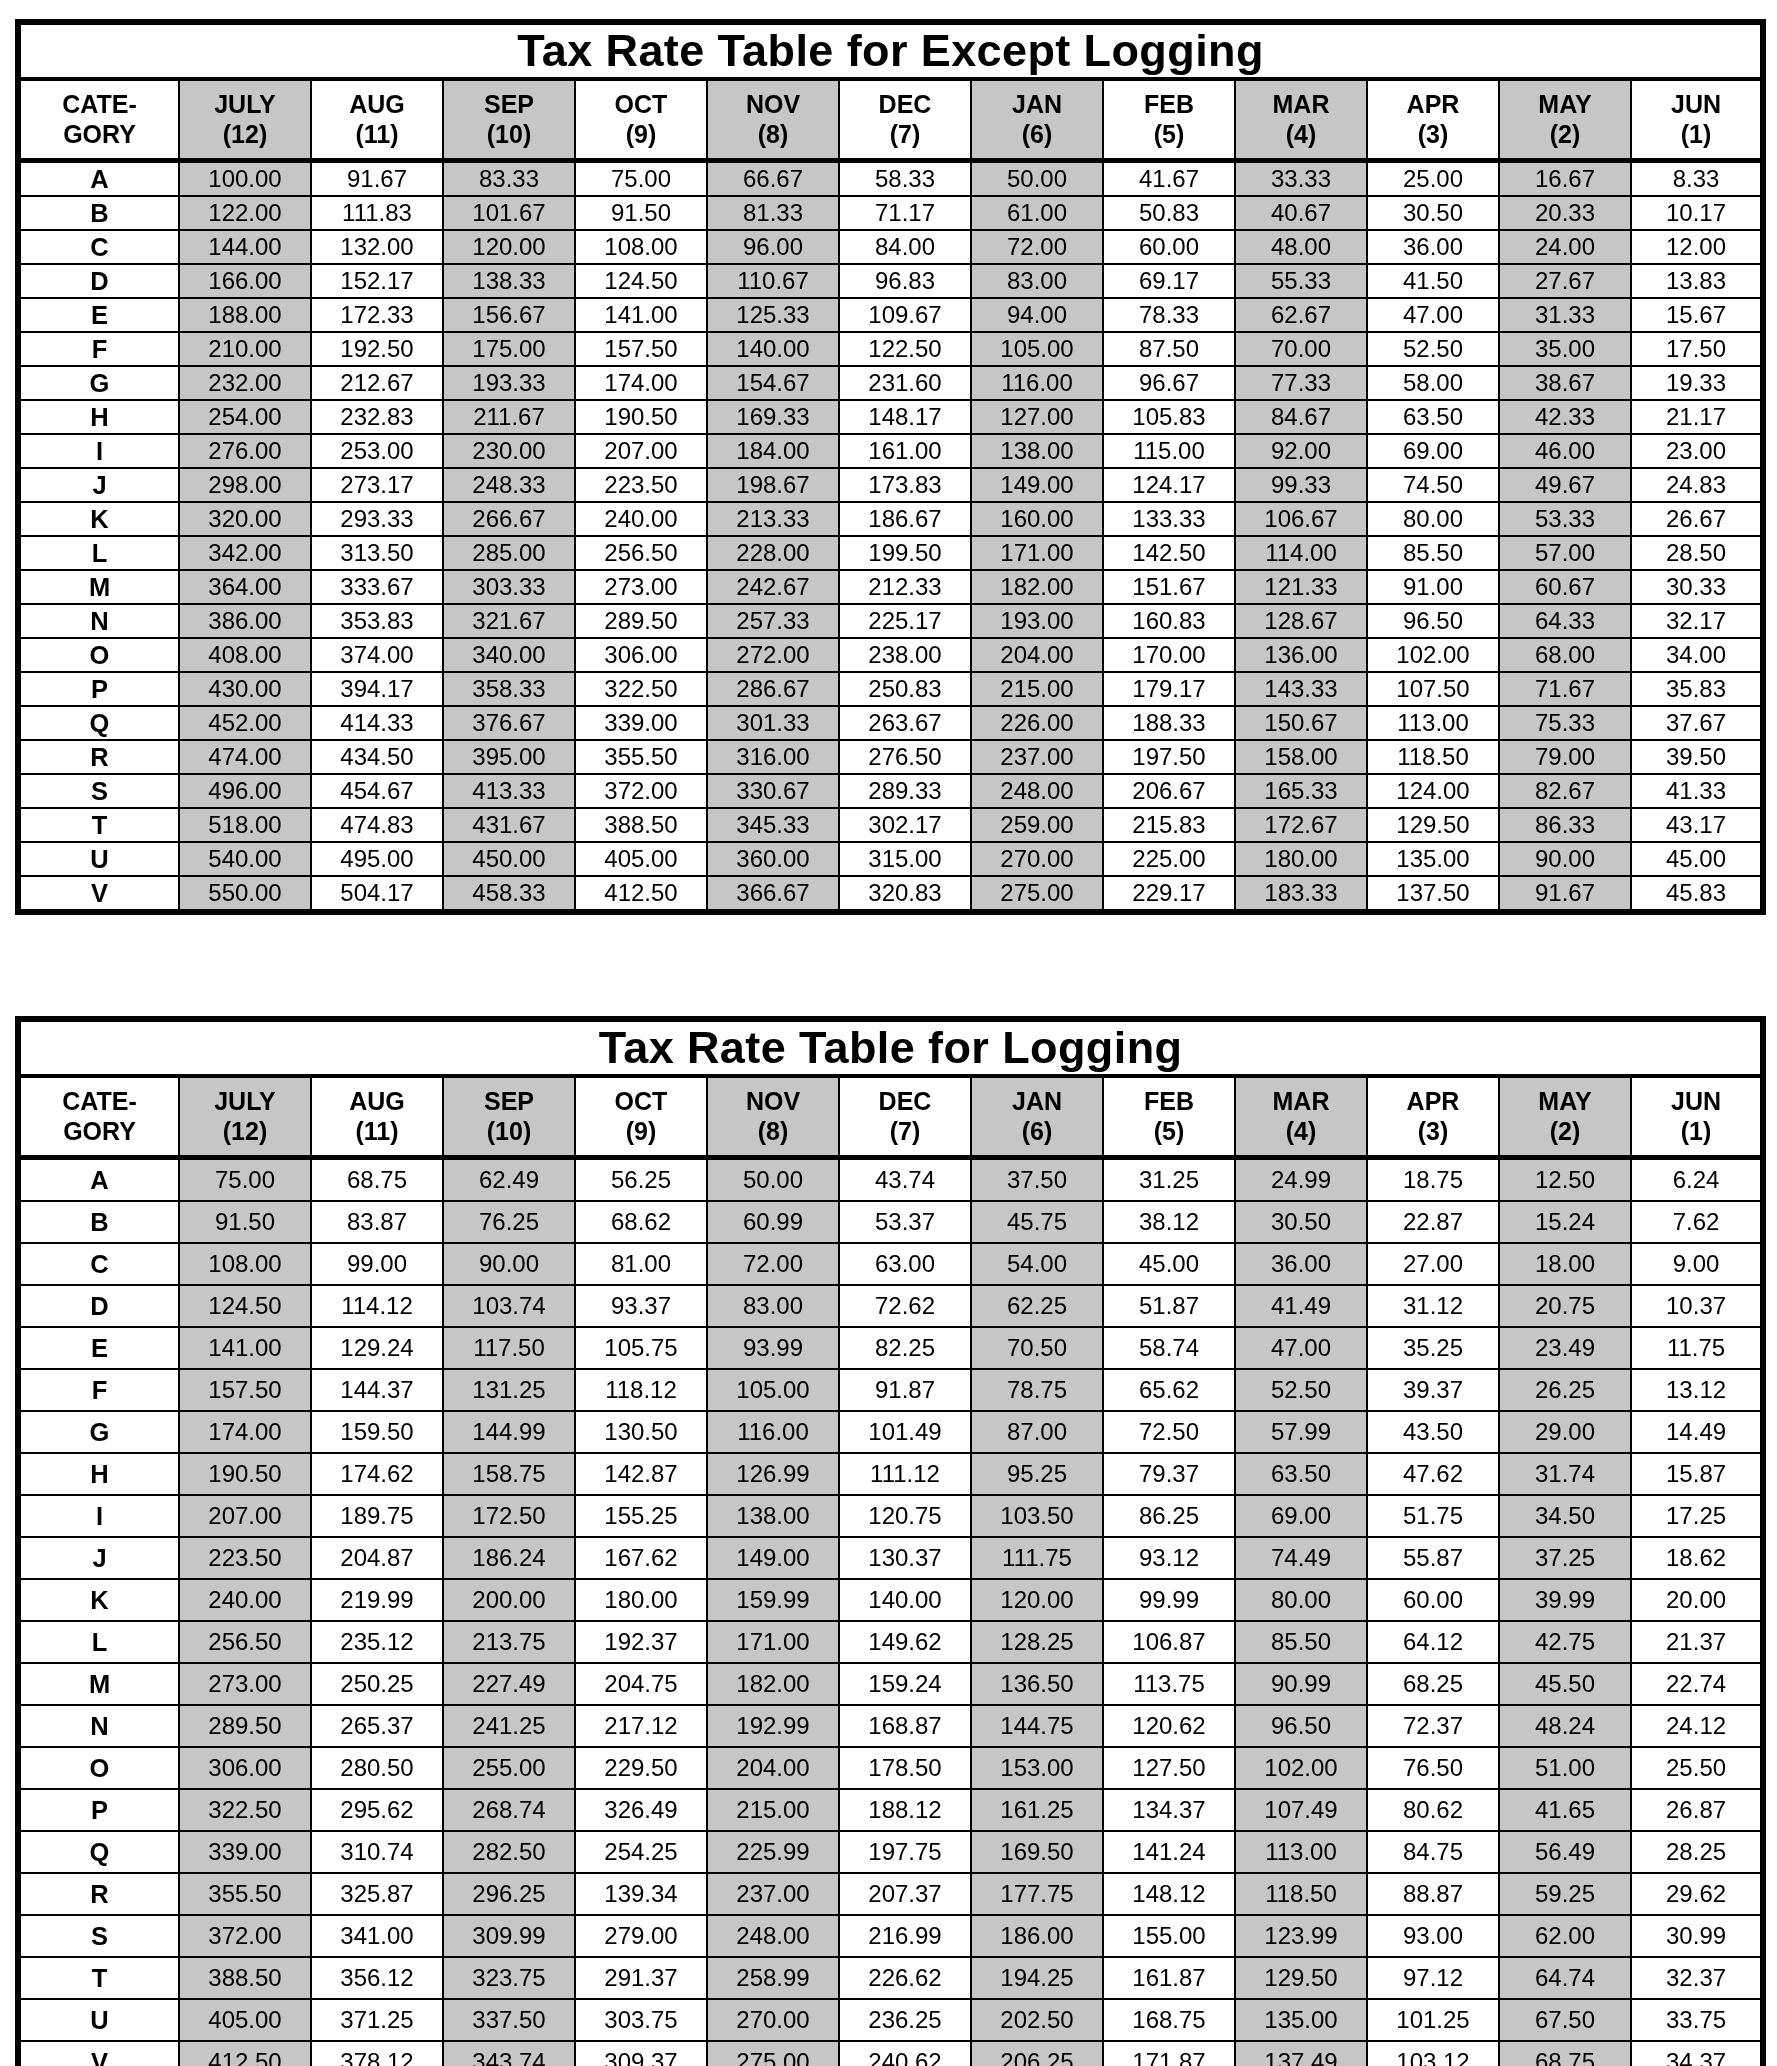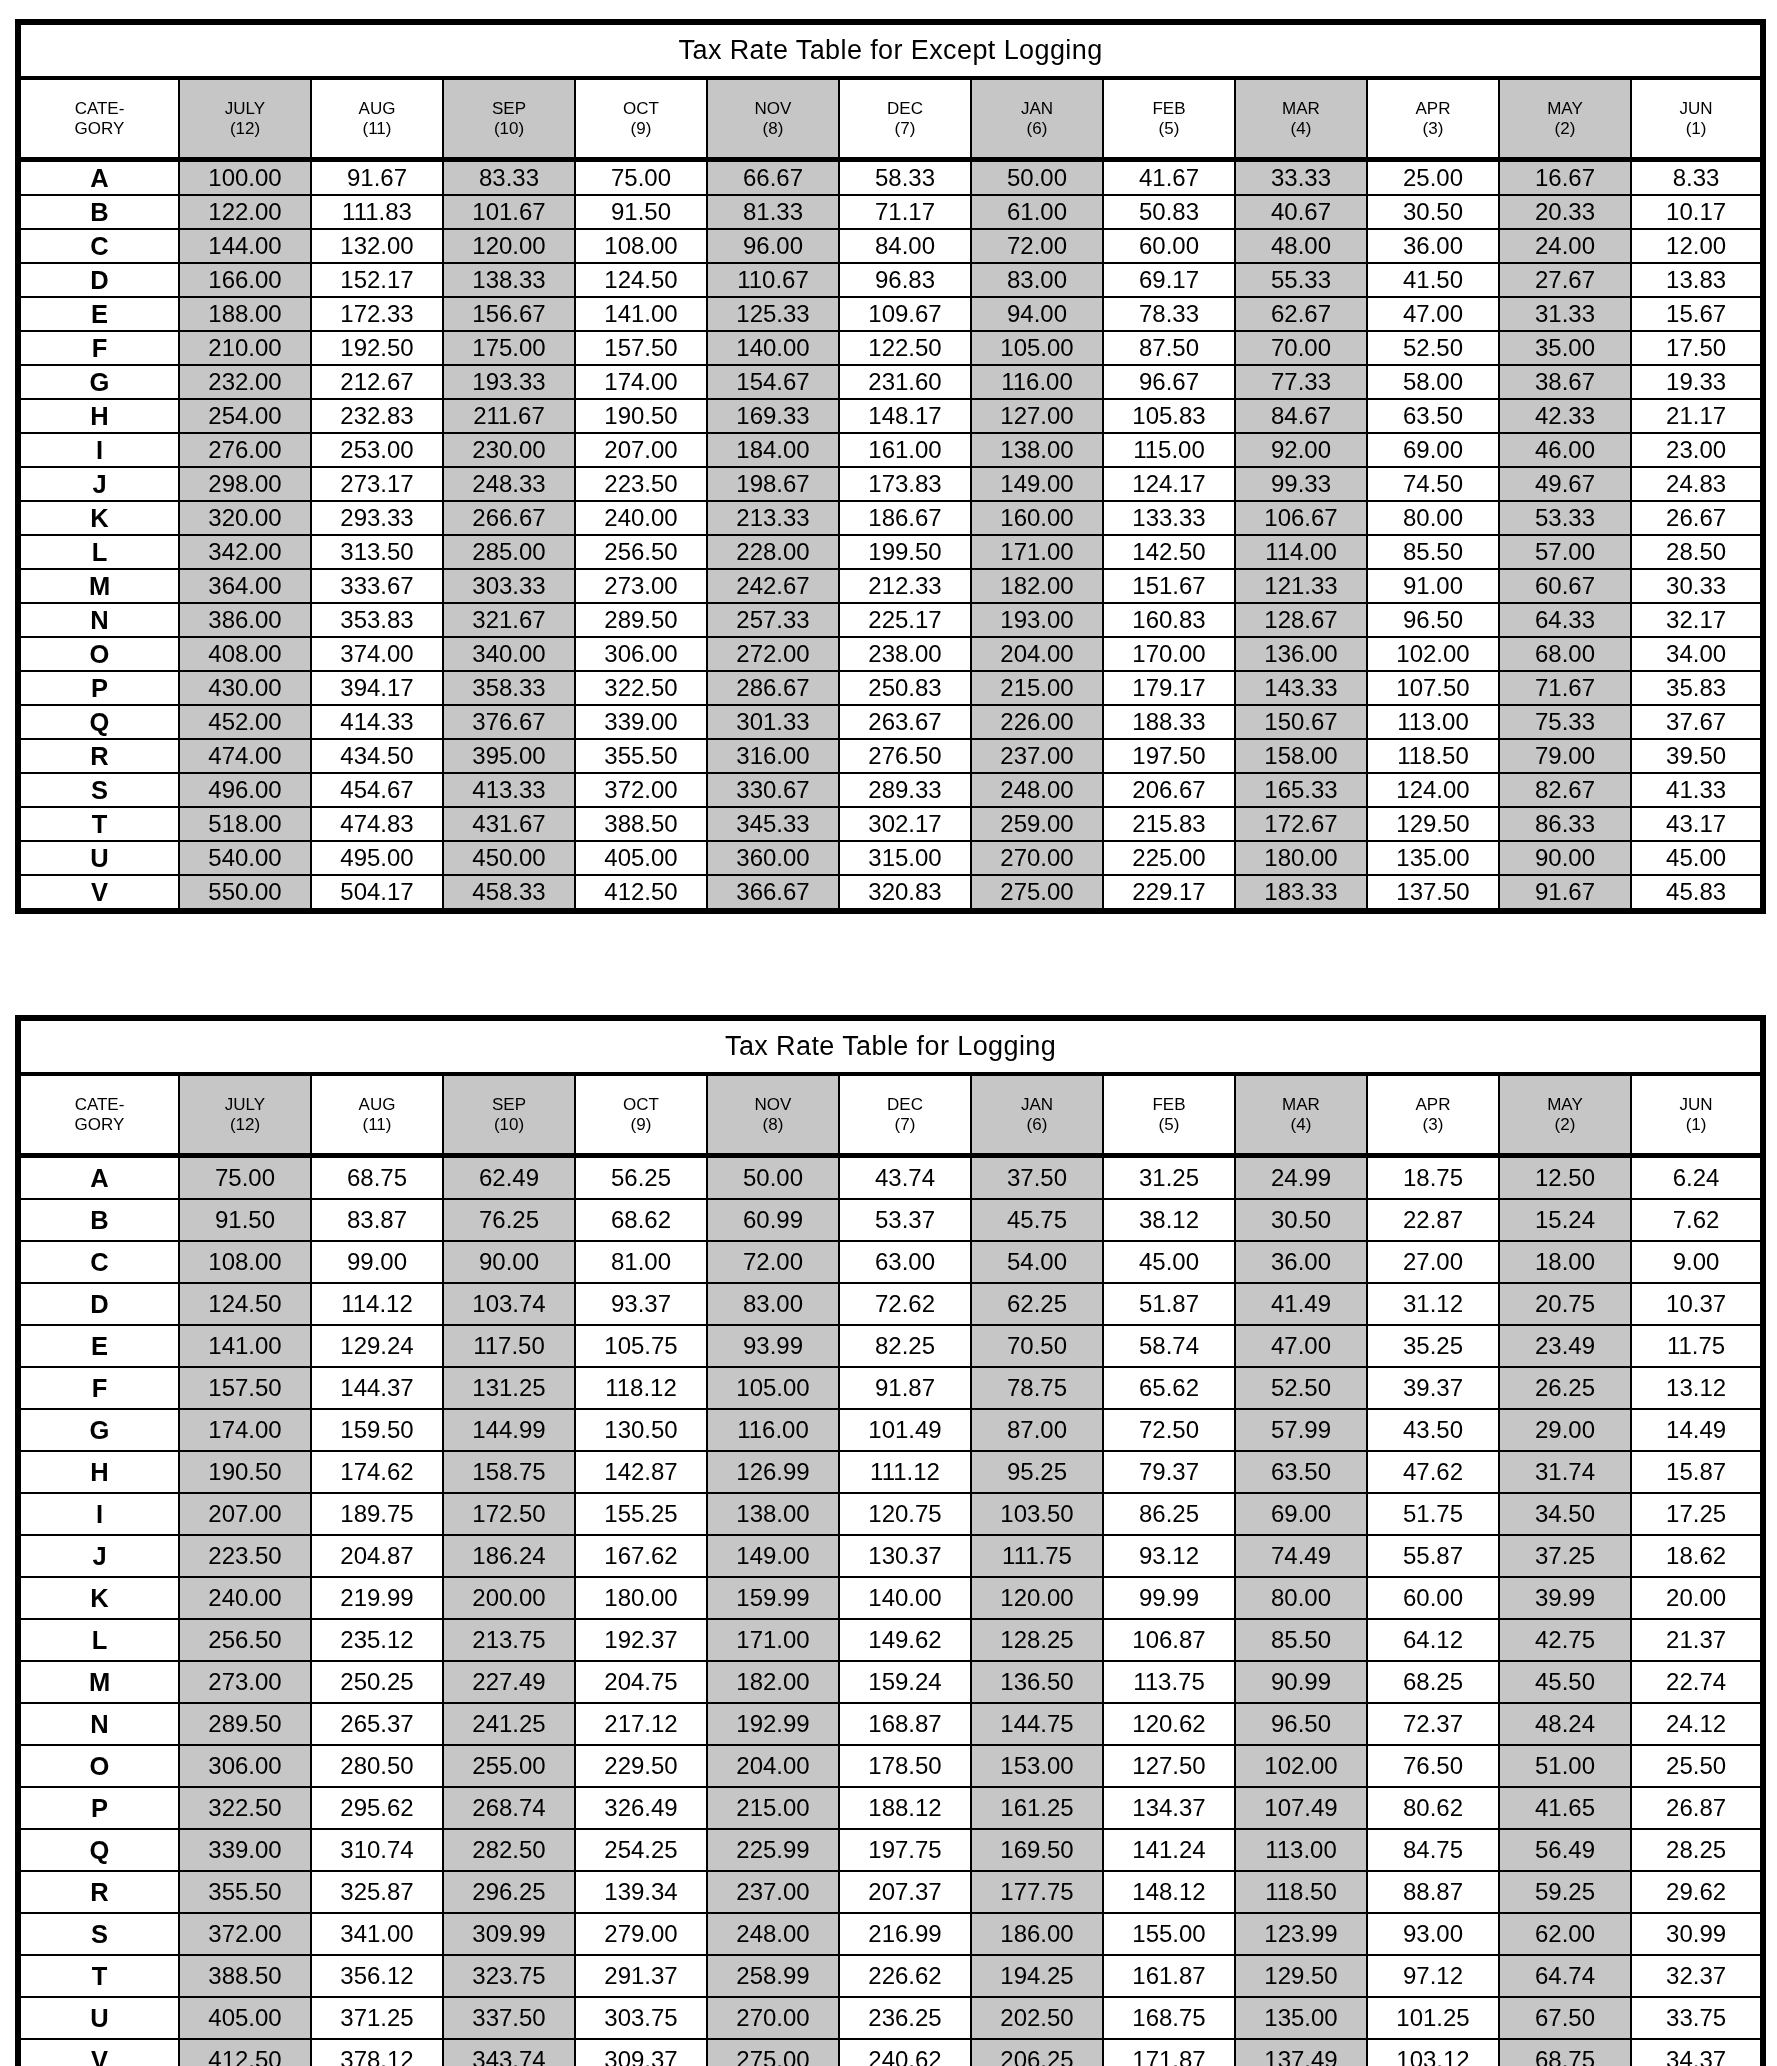--- a/index.html
+++ b/index.html
@@ -29,29 +29,29 @@
   col.m   { width: 132px; }
   th, td {
     border: 2.6px solid #000000;
     text-align: center;
     vertical-align: middle;
     padding: 0;
     overflow: hidden;
     white-space: nowrap;
   }
   .title-cell {
-    font-size: 27px;
-    font-weight: normal;
+    font-size: 45px;
+    font-weight: bold;
     height: 51px;
     border-bottom: 4.4px solid #000000;
     letter-spacing: 0.4px;
   }
   .month-header-row th {
-    font-size: 17px;
-    font-weight: normal;
+    font-size: 25px;
+    font-weight: bold;
     line-height: 1.18;
     height: 77px;
     border-bottom: 5.3px solid #000000;
   }
   tbody td {
     font-size: 24px;
     font-weight: normal;
   }
   tbody th.cat-cell {
     font-size: 25.5px;

